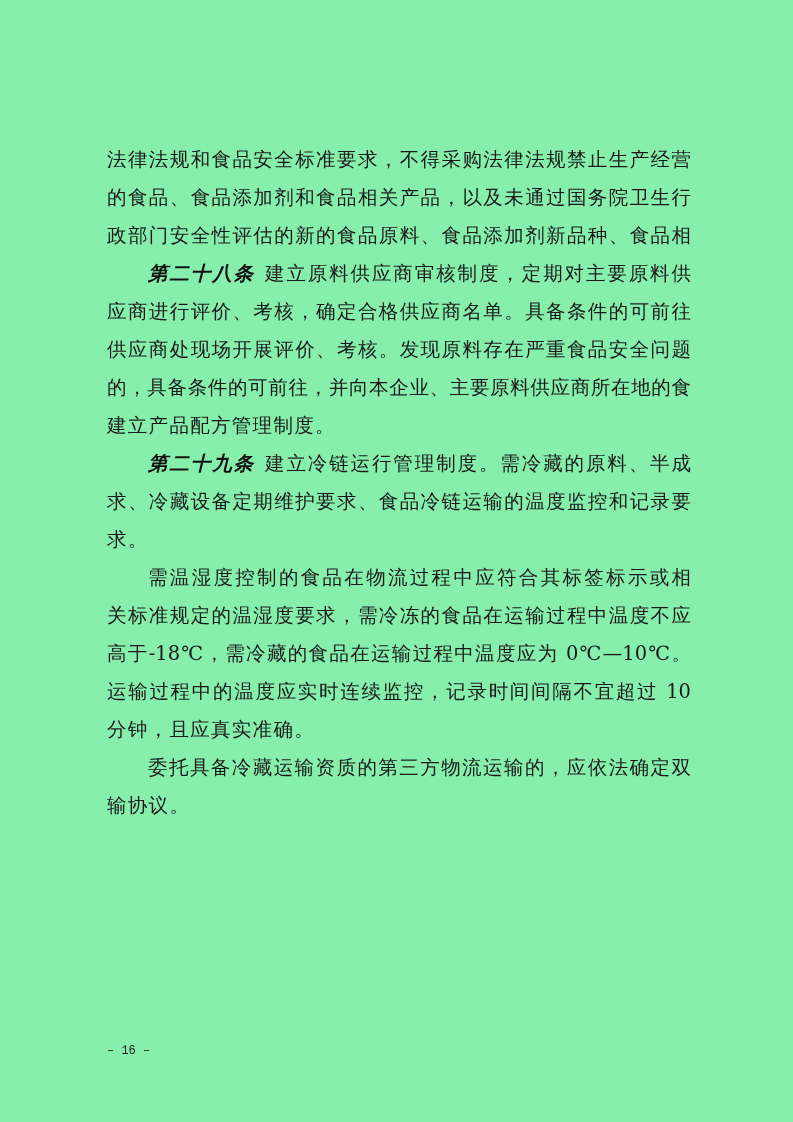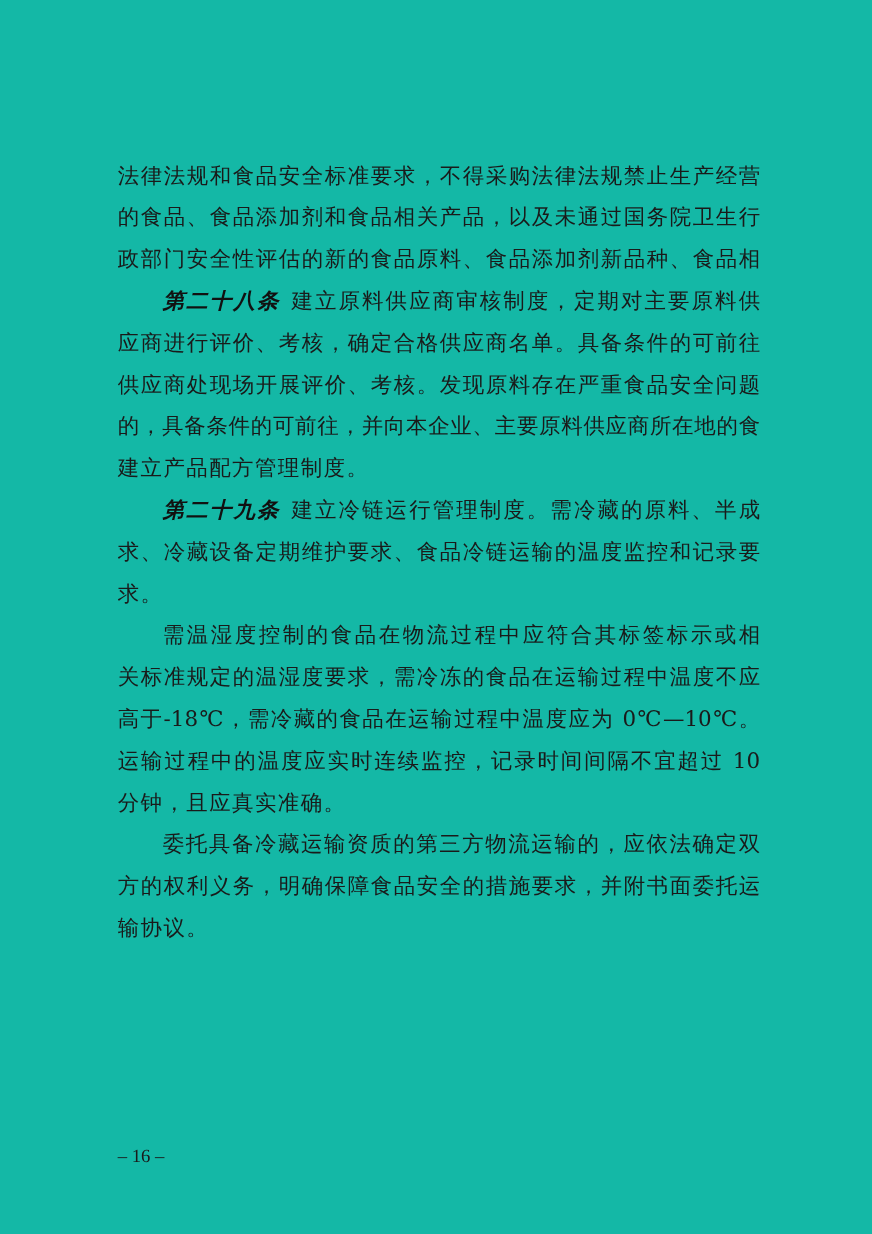--- a/index.html
+++ b/index.html
@@ -14,21 +14,21 @@
       overflow: hidden;
       font-family: "DejaVu Serif", "Liberation Serif", serif;
       color: #1a1a1a;
     }
     .page {
       position: absolute;
       left: 0;
       top: 0;
       width: 793px;
       height: 1122px;
-      background: #14b8a6;
+      background: #86efac;
     }
     .body-text {
       position: absolute;
       left: 107px;
       top: 141px;
       width: 584px;
     }
     .line {
       height: 38px;
       line-height: 38px;
@@ -49,24 +49,24 @@
       font-family: "DejaVu Sans", "Liberation Sans", sans-serif;
       font-weight: bold;
       color: #111111;
       margin-right: 10px;
       font-style: italic;
     }
     .page-number {
       position: absolute;
       left: 107px;
       top: 1041px;
-      font-size: 17px;
+      font-size: 12px;
       line-height: 20px;
       color: #1a1a1a;
-      font-family: Liberation Serif, serif;
+      font-family: Liberation Mono, monospace;
     }
   </style>
 </head>
 <body>
 
 <div class="page">
   <div class="body-text">
 
     <div class="line">法律法规和食品安全标准要求，不得采购法律法规禁止生产经营</div>
     <div class="line">的食品、食品添加剂和食品相关产品，以及未通过国务院卫生行</div>
@@ -82,20 +82,19 @@
     <div class="line">求、冷藏设备定期维护要求、食品冷链运输的温度监控和记录要</div>
     <div class="line last">求。</div>
 
     <div class="line indent">需温湿度控制的食品在物流过程中应符合其标签标示或相</div>
     <div class="line">关标准规定的温湿度要求，需冷冻的食品在运输过程中温度不应</div>
     <div class="line">高于-18℃，需冷藏的食品在运输过程中温度应为 0℃—10℃。</div>
     <div class="line">运输过程中的温度应实时连续监控，记录时间间隔不宜超过 10</div>
     <div class="line last">分钟，且应真实准确。</div>
 
     <div class="line indent">委托具备冷藏运输资质的第三方物流运输的，应依法确定双</div>
-    <div class="line">方的权利义务，明确保障食品安全的措施要求，并附书面委托运</div>
     <div class="line last">输协议。</div>
 
 
   </div>
 
   <div class="page-number">– 16 –</div>
 </div>
 
 </body></html>

